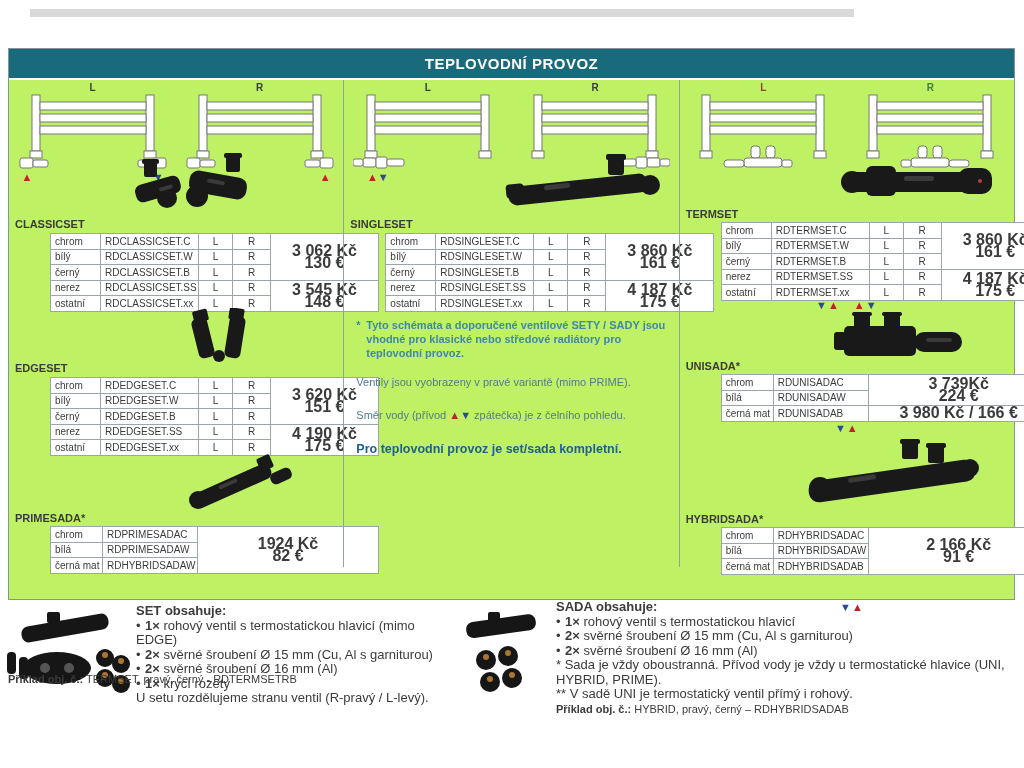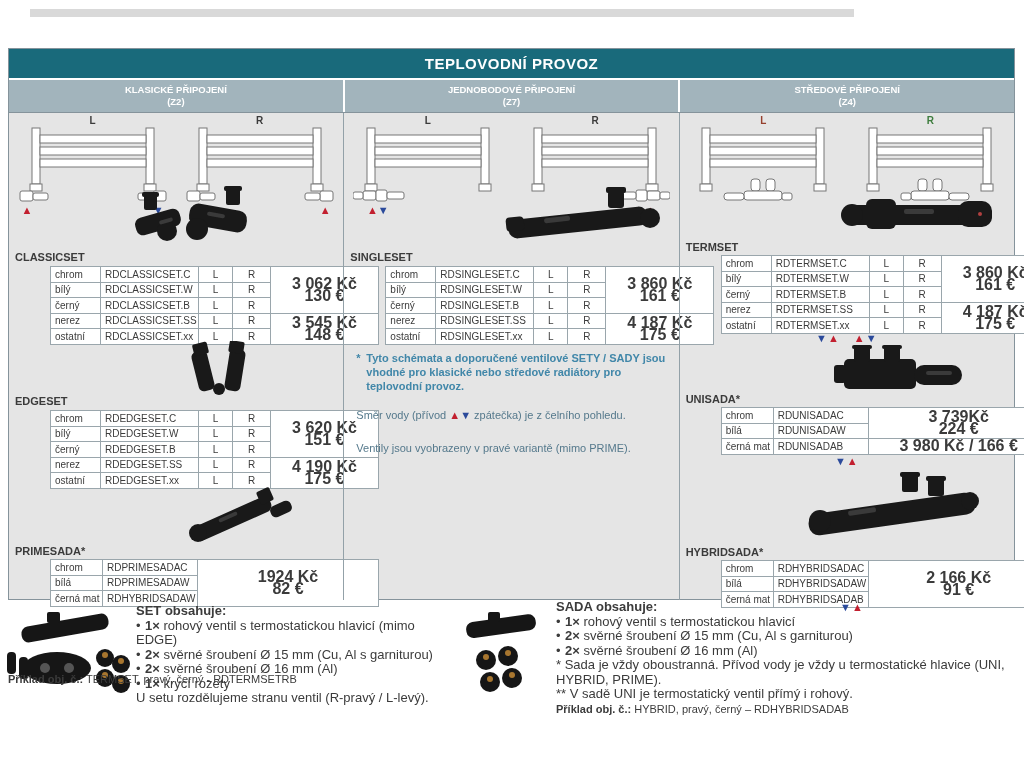--- a/index.html
+++ b/index.html
@@ -2,21 +2,21 @@
 <html><head>
 <meta charset="utf-8">
 <style>
   html,body{margin:0;padding:0;}
   body{width:1024px;height:768px;background:#fff;position:relative;overflow:hidden;
        font-family:"Liberation Sans",sans-serif;color:#3b3b3b;}
   .abs{position:absolute;}
   
   .top-strip{left:30px;top:9px;width:824px;height:8px;background:#d9d9d9;}
   
-  .main{left:8px;top:48px;width:1007px;height:552px;border:1px solid #85939b;background:#e5e5e5;box-sizing:border-box;}
+  .main{left:8px;top:48px;width:1007px;height:552px;border:1px solid #85939b;background:#bef264;box-sizing:border-box;}
   .title-bar{height:29px;background:#196a7b;border-bottom:2px solid #fff;display:flex;align-items:center;justify-content:center;}
   .title-bar span{color:#fff;font-weight:bold;font-size:15px;letter-spacing:.5px;}
   .col-headers{display:flex;height:33px;background:#a2b4bc;border-bottom:1px solid #85939b;box-sizing:border-box;}
   .col-header{flex:1;text-align:center;color:#fff;font-weight:bold;font-size:9.5px;line-height:12px;padding-top:4px;box-sizing:border-box;}
   .col-header + .col-header{border-left:2px solid #fff;}
   .body3{position:relative;display:flex;height:487px;}
   .col{flex:1;position:relative;box-sizing:border-box;}
   .col + .col{border-left:1px solid #93a1a8;}
   
   .diagrams{position:absolute;left:0;top:2px;right:0;height:102px;display:flex;justify-content:space-around;}
@@ -57,34 +57,20 @@
 <body>
 
 <div class="abs top-strip"></div>
 
 <div class="abs main">
 
   <div class="title-bar">
     <span>TEPLOVODNÍ PROVOZ</span>
   </div>
 
-  <div class="col-headers">
-    <div class="col-header">
-      <div>KLASICKÉ PŘIPOJENÍ</div>
-      <div>(Z2)</div>
-    </div>
-    <div class="col-header">
-      <div>JEDNOBODOVÉ PŘIPOJENÍ</div>
-      <div>(Z7)</div>
-    </div>
-    <div class="col-header">
-      <div>STŘEDOVÉ PŘIPOJENÍ</div>
-      <div>(Z4)</div>
-    </div>
-  </div>
 
   <div class="body3">
 
     <div class="col">
       <div class="diagrams">
         <div class="diagram">
           <div class="dlabel">L</div>
           <svg width="150" height="76" viewBox="0 0 150 76">
             <g stroke="#777" fill="#fff" stroke-width="1">
               <rect x="14" y="1" width="8" height="56"></rect>
@@ -408,24 +394,25 @@
           <td class="c">R</td>
         </tr>
       </tbody>
         </table>
 
       <div class="notes">
         <div class="p-star">
           <span class="star">*</span>
           <span>Tyto schémata a doporučené ventilové SETY / SADY jsou vhodné pro klasické nebo středové radiátory pro teplovodní provoz.</span>
         </div>
+        <div class="n-line">Ventily jsou vyobrazeny v pravé variantě (mimo PRIME).</div>
         <div class="n-line">
           <span>Směr vody (přívod </span><span class="tri red">▲</span><span class="tri blue">▼</span><span> zpátečka) je z čelního pohledu.</span>
         </div>
-        <div class="n-line">Ventily jsou vyobrazeny v pravé variantě (mimo PRIME).</div>
+        <div class="n-bold">Pro teplovodní provoz je set/sada kompletní.</div>
       </div>
     </div>
 
     <div class="col">
       <div class="diagrams">
         <div class="diagram">
           <div class="dlabel maroon">L</div>
           <svg width="150" height="76" viewBox="0 0 150 76">
             <g stroke="#777" fill="#fff" stroke-width="1">
               <rect x="14" y="1" width="8" height="56"></rect>

